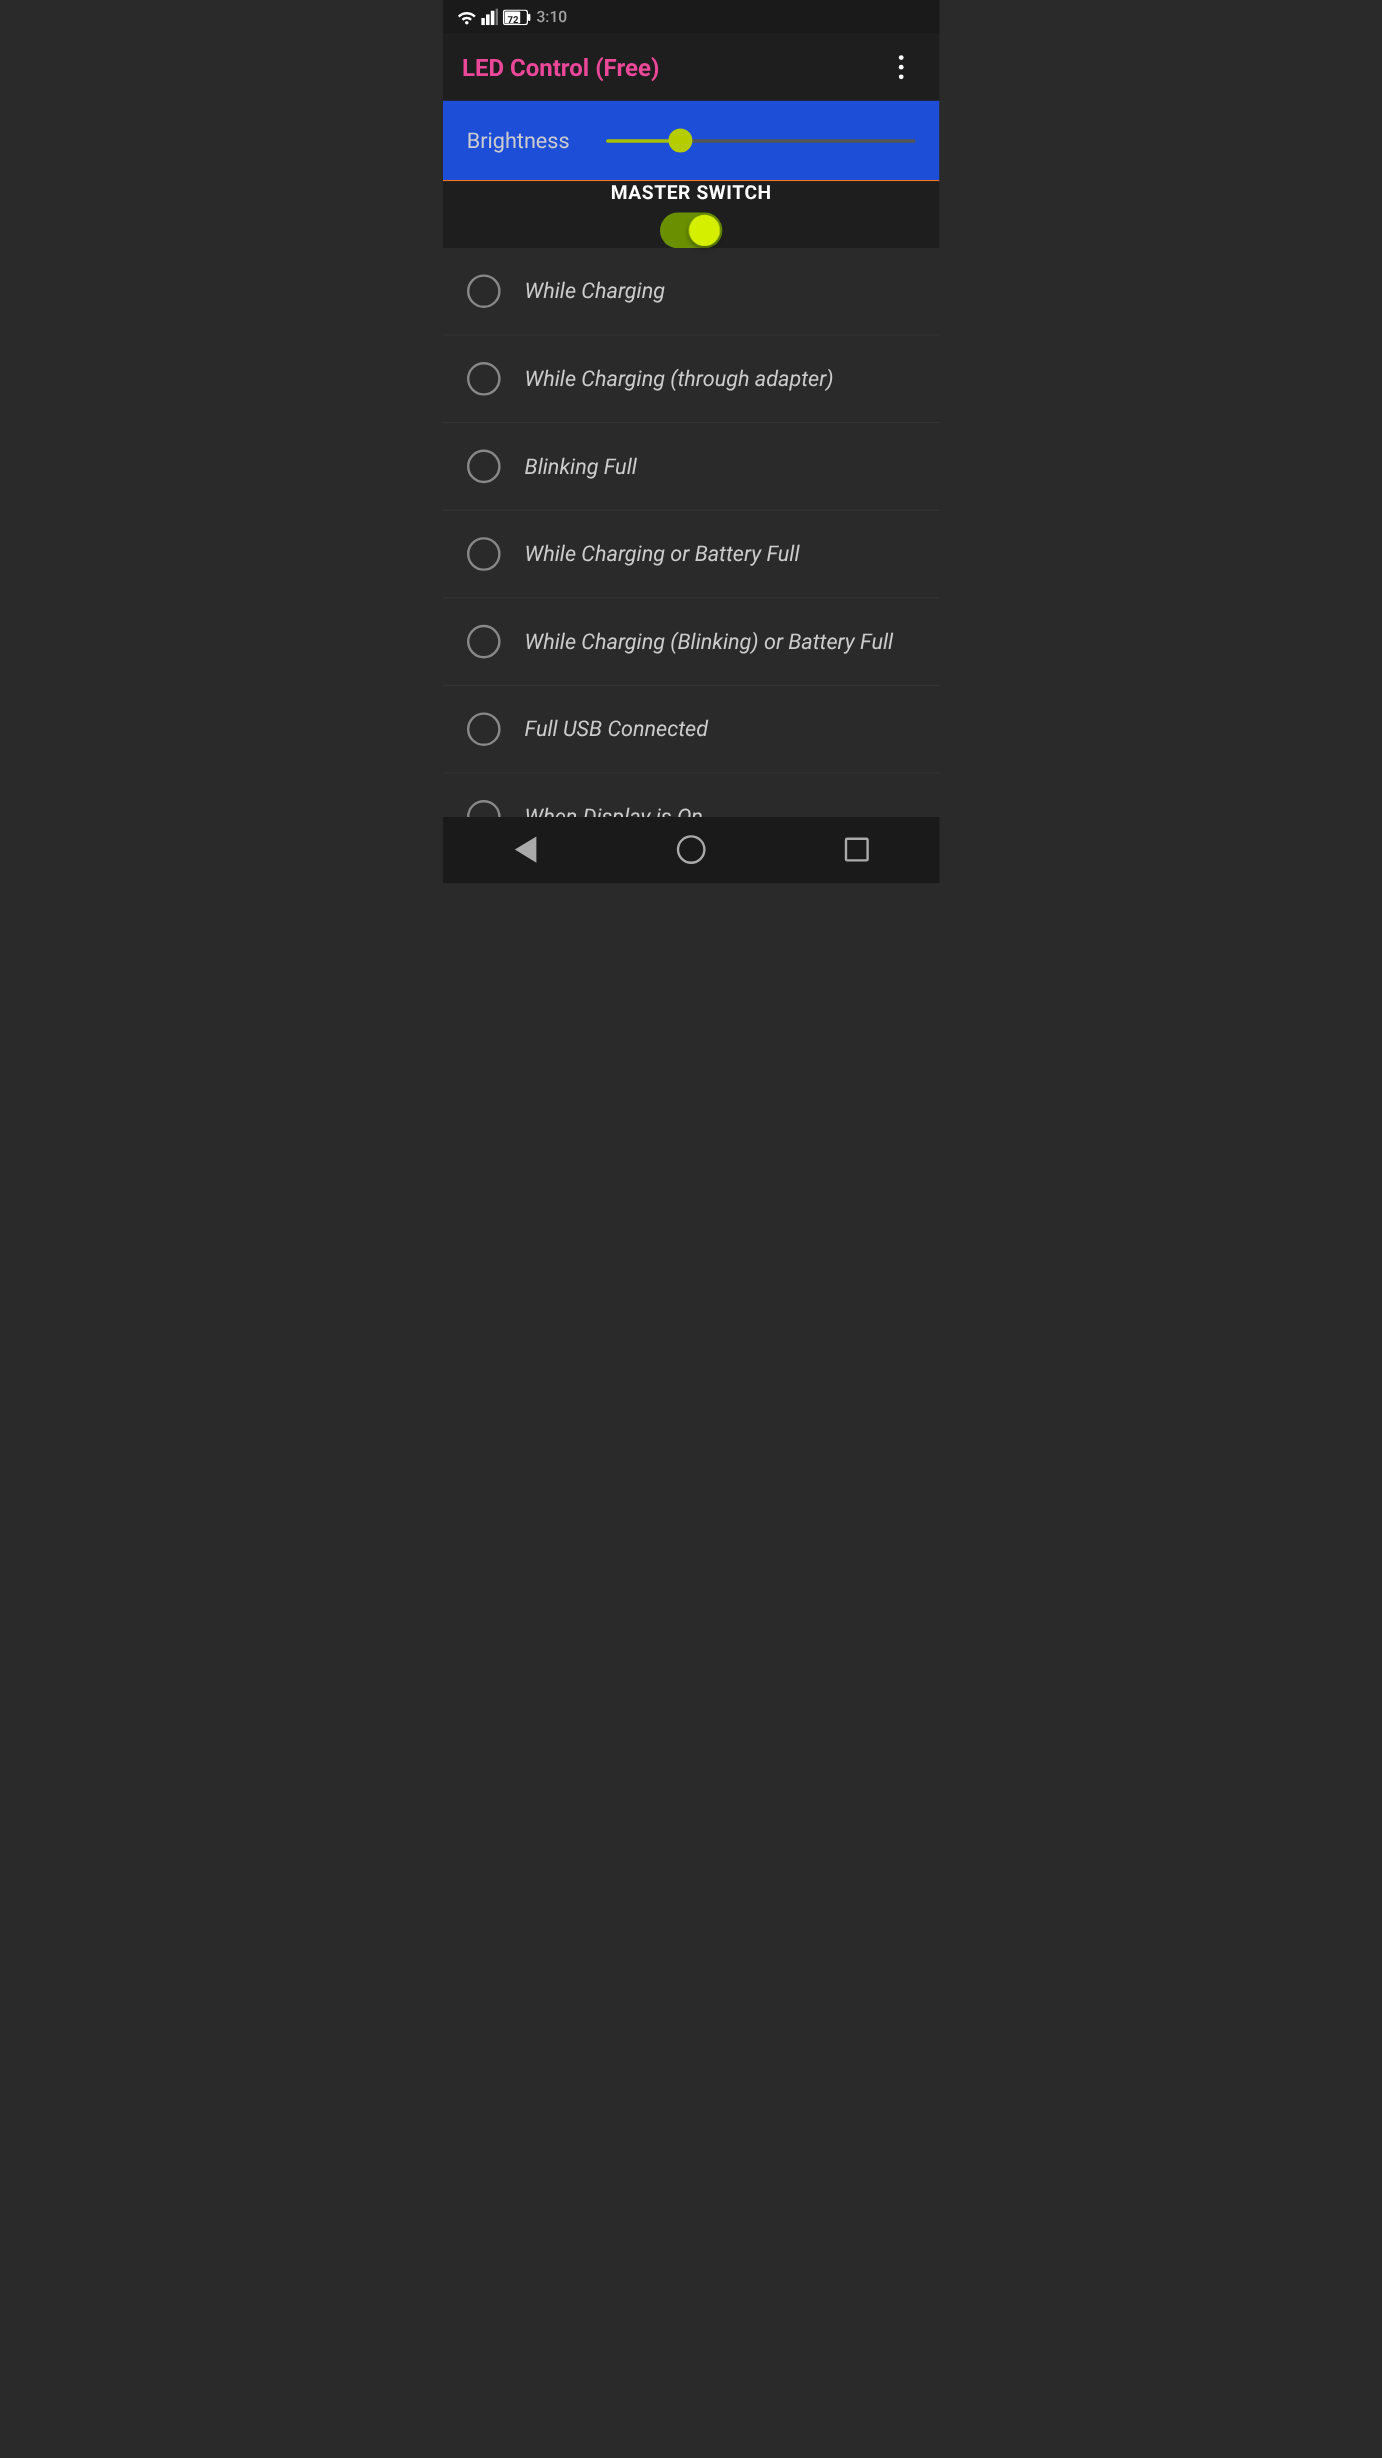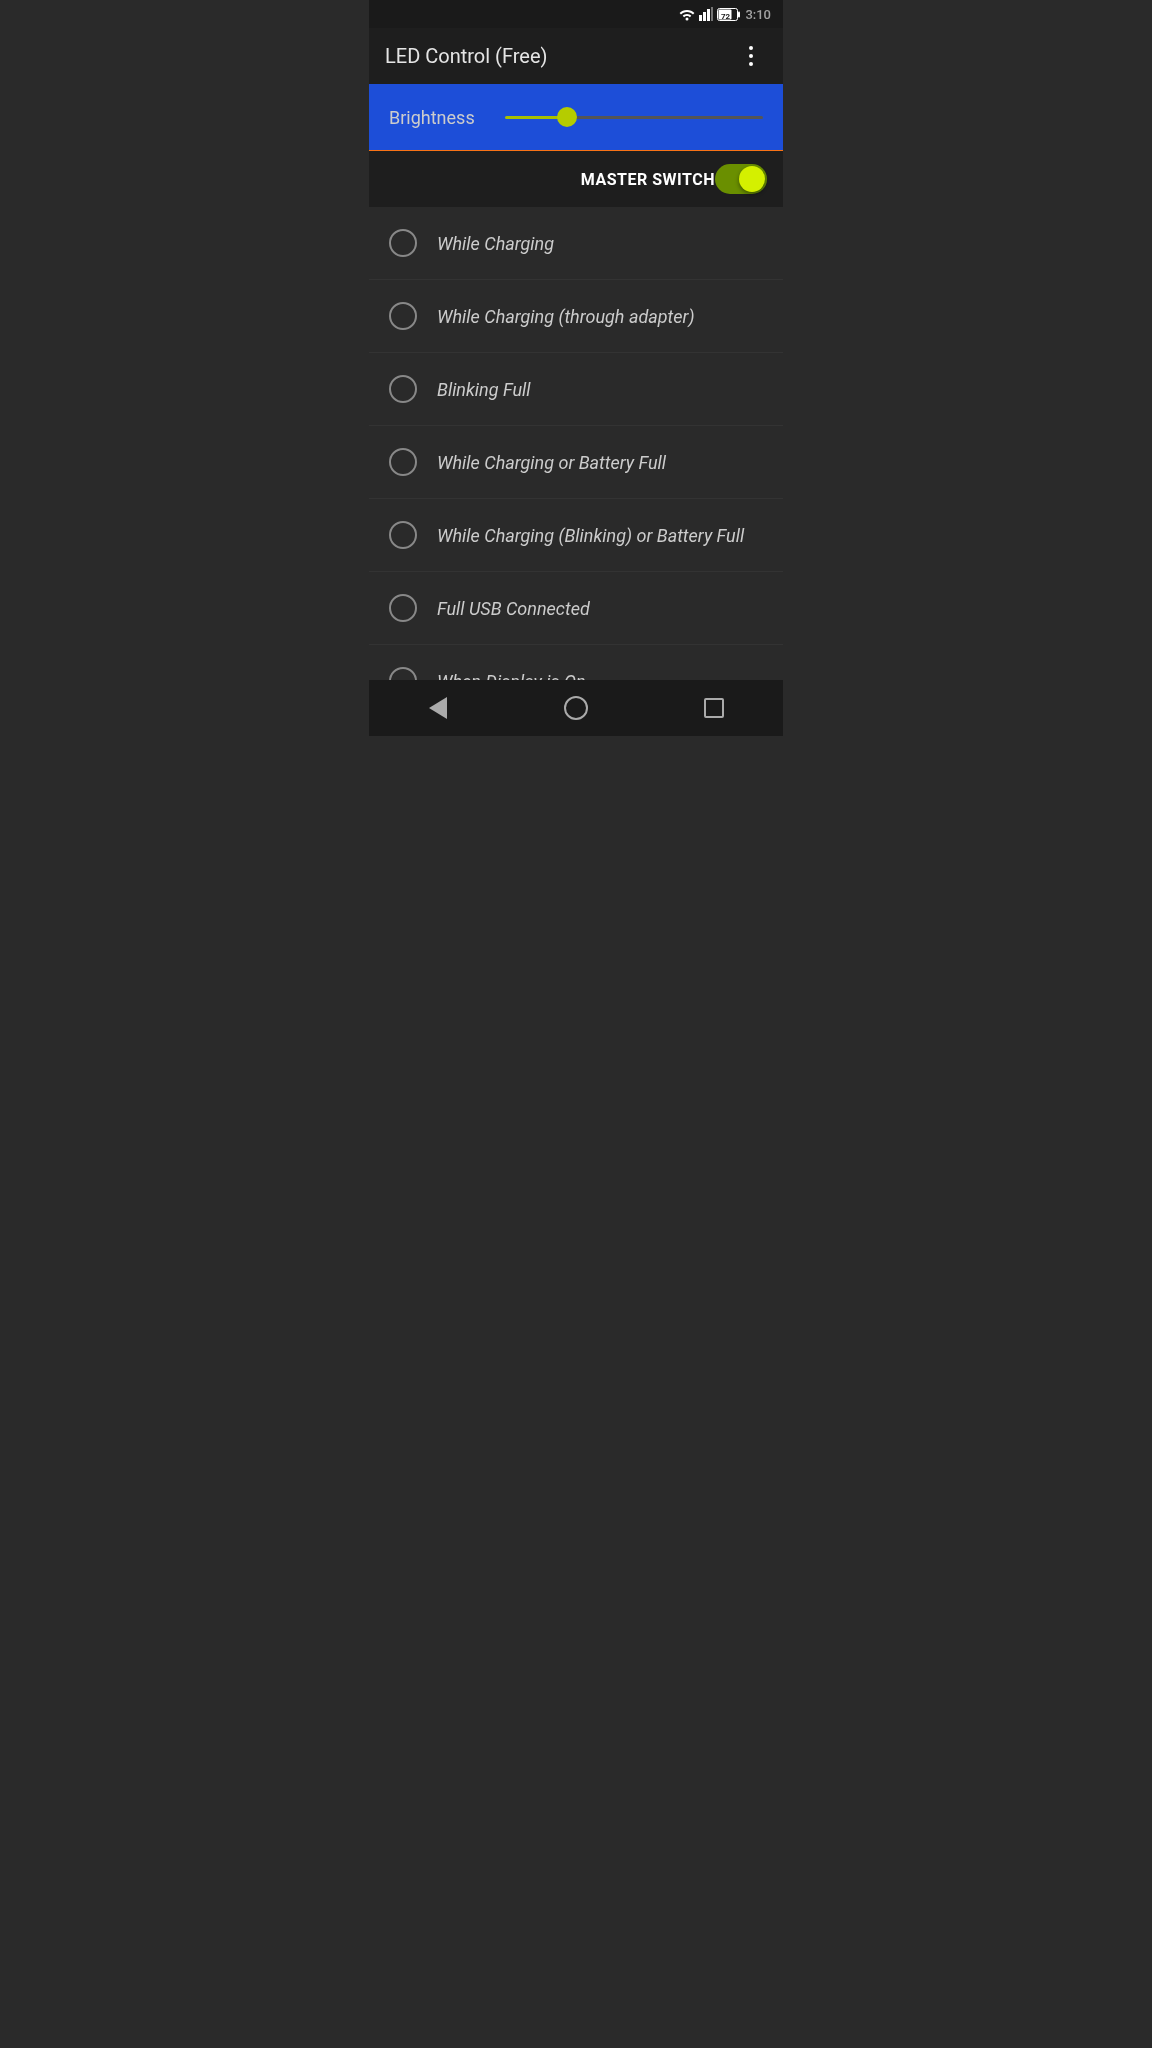--- a/index.html
+++ b/index.html
@@ -19,21 +19,21 @@
       position: relative;
       margin: 0 auto;
     }
 
     
     .status-bar {
       background: #1a1a1a;
       height: 28px;
       display: flex;
       align-items: center;
-      justify-content: flex-end;
+      justify-content: flex-start;
       padding: 0 12px;
       gap: 6px;
     }
 
     .status-bar .time {
       font-size: 13px;
       font-weight: 500;
       color: #a3a3a3;
     }
 
@@ -48,22 +48,22 @@
       background: #1e1e1e;
       height: 56px;
       display: flex;
       align-items: center;
       justify-content: space-between;
       padding: 0 16px;
     }
 
     .app-title {
       font-size: 20px;
-      font-weight: 400;
-      color: #e5e5e5;
+      font-weight: 700;
+      color: #ec4899;
     }
 
     .overflow-menu-btn {
       width: 32px;
       height: 32px;
       display: flex;
       flex-direction: column;
       align-items: center;
       justify-content: center;
       gap: 4px;
@@ -123,22 +123,23 @@
       border-radius: 50%;
       cursor: pointer;
     }
 
     
     .master-switch-section {
       background: #1e1e1e;
       height: 56px;
       display: flex;
       align-items: center;
-      justify-content: flex-end;
+      justify-content: space-between;
       padding: 0 16px;
+      flex-direction: column;
     }
 
     .master-switch-label {
       font-size: 16px;
       font-weight: 700;
       color: #ffffff;
       letter-spacing: 0.5px;
     }
 
     

